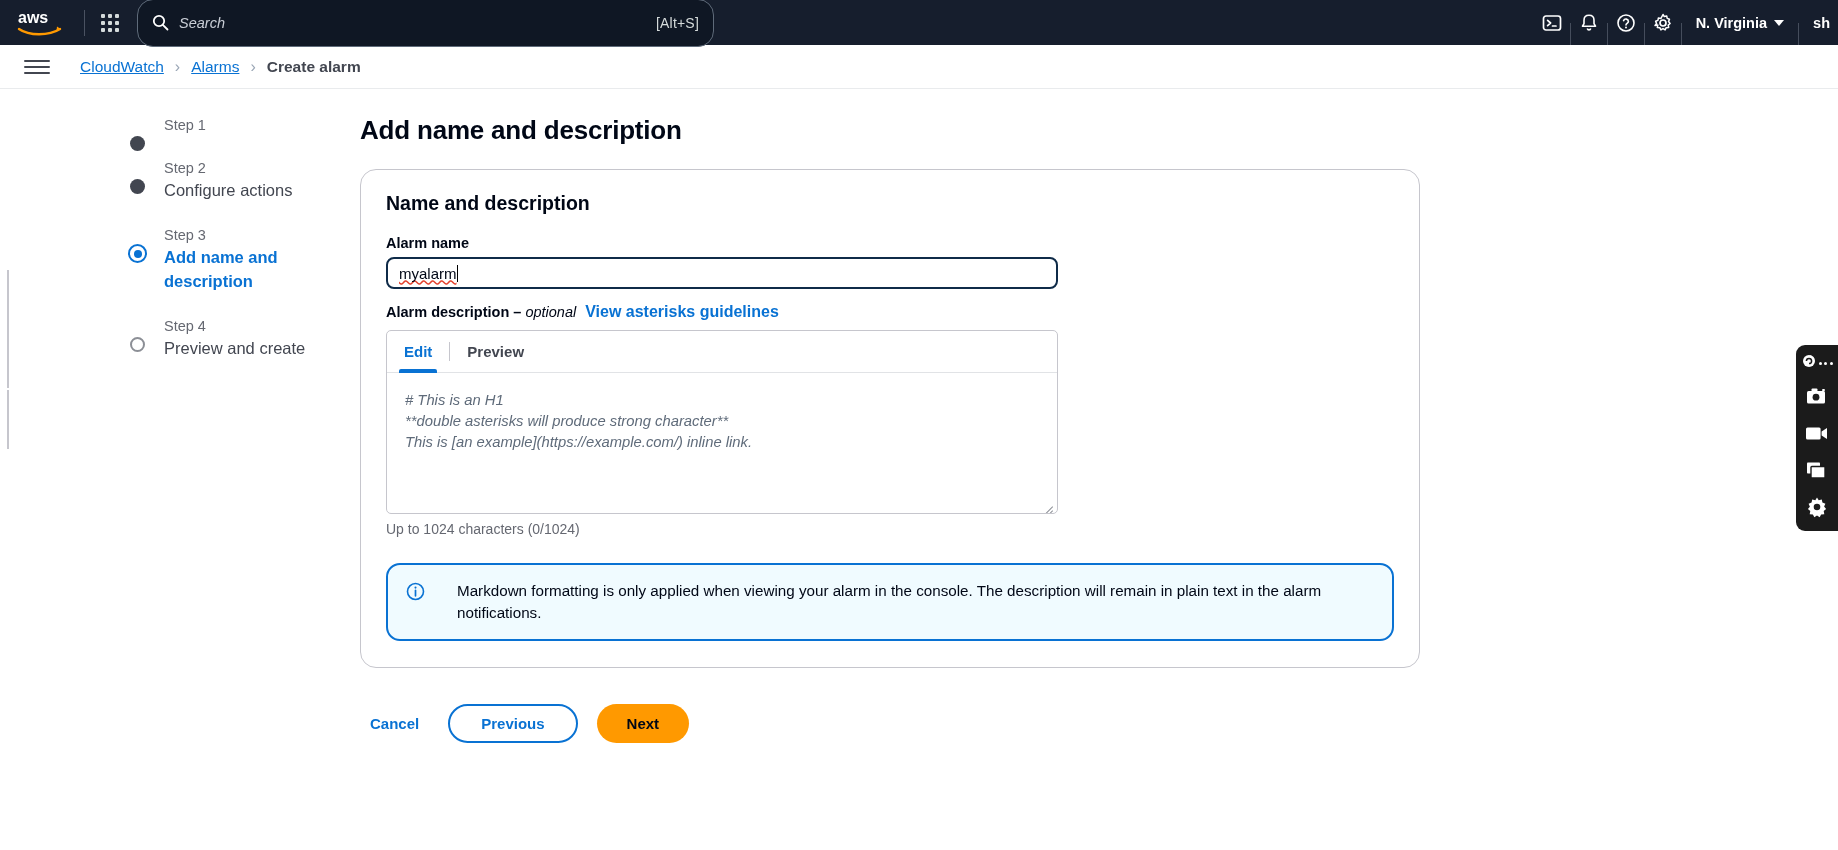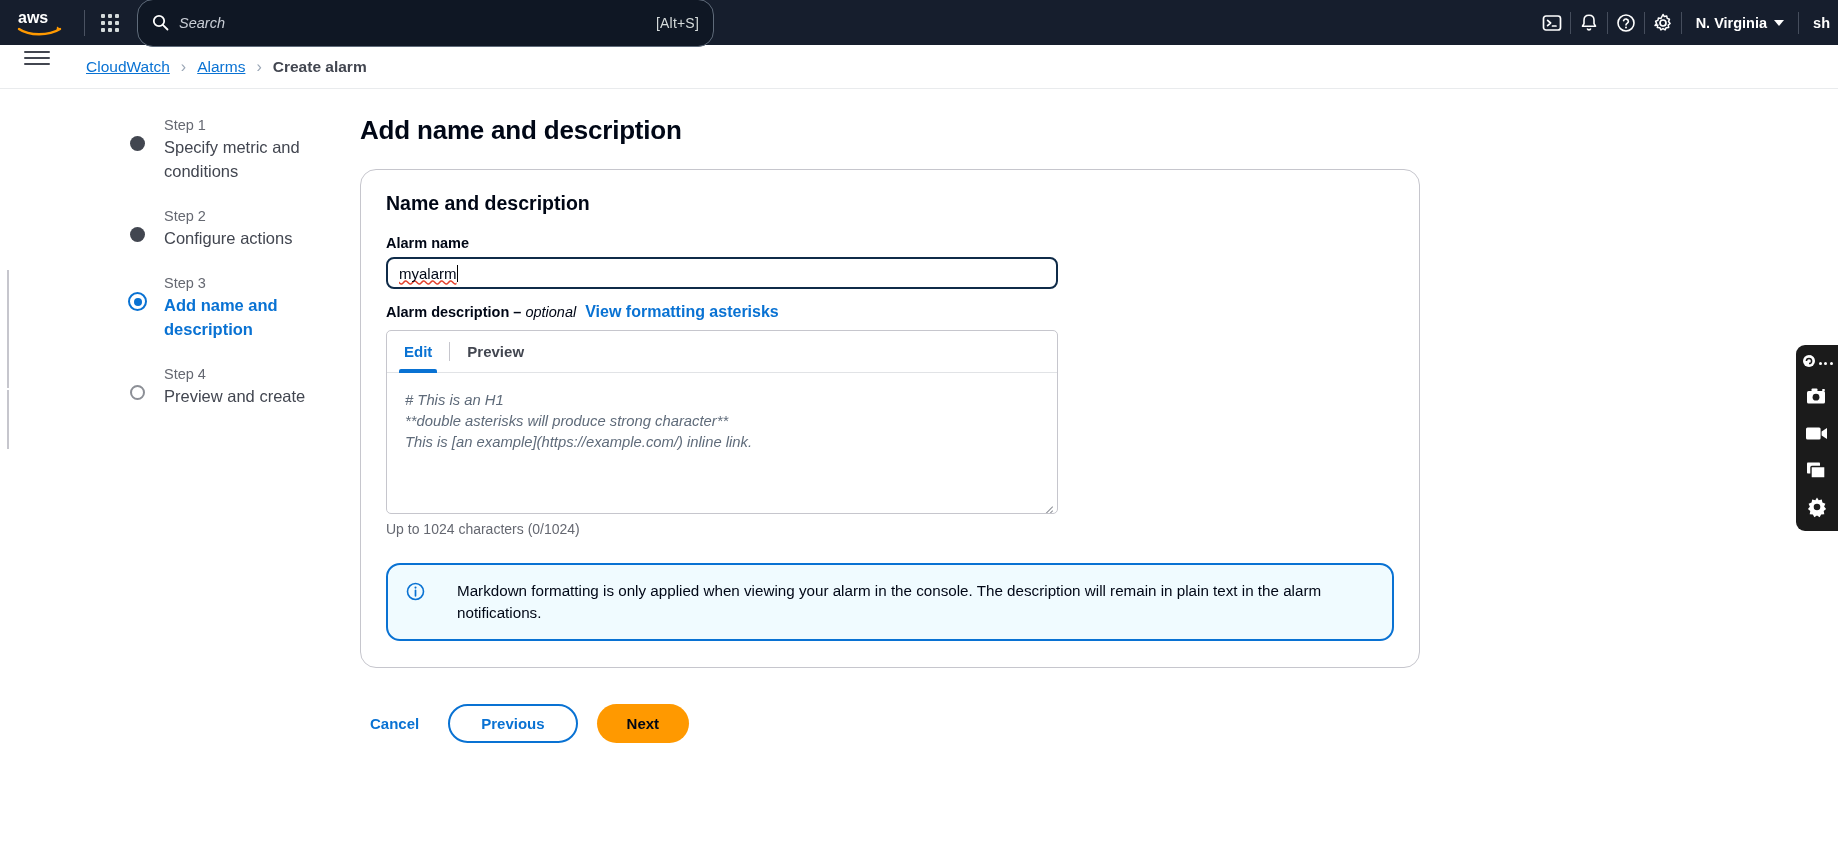--- a/index.html
+++ b/index.html
@@ -28,37 +28,37 @@
     display: flex; align-items: center; padding: 0 14px; cursor: text;
   }
   .searchwrap .sicon { margin-right: 10px; display:flex; }
   .searchwrap input {
     flex: 1; background: transparent; border: 0; outline: none;
     color: #d5dbdb; font-size: 14.5px; font-family: "Liberation Sans", sans-serif;
     font-style: italic;
   }
   .searchwrap input::placeholder { color: #c9ced6; opacity: 1; font-style: italic; }
   .kbd-hint { color: #d5dbdb; font-size: 14px; letter-spacing: .2px; }
-  .nav-right { margin-left: auto; display: flex; align-items: center; height: 100%; }
+  .nav-right { margin-left: auto; display: flex; align-items: flex-end; height: 100%; }
   .nav-icon {
     width: 36px; height: 45px; display: flex; align-items: center; justify-content: center;
     cursor: pointer;
   }
   .nav-sep { width: 1px; height: 22px; background: #454d5c; }
   .region-btn {
     display: flex; align-items: center; gap: 7px; color: #ffffff;
     font-size: 14.5px; font-weight: 700; padding: 0 14px; height: 45px; cursor: pointer;
   }
   .caret { width: 0; height: 0; border-left: 5px solid transparent; border-right: 5px solid transparent; border-top: 6px solid #fff; }
   .acct-btn { color: #ffffff; font-size: 14.5px; font-weight: 700; padding: 0 8px 0 14px; height:45px; display:flex; align-items:center; cursor:pointer; overflow:hidden; white-space:nowrap;}
 
   
   .crumbbar {
     height: 44px; background: #fff; border-bottom: 1px solid #e9ebed;
-    display: flex; padding-left: 24px; gap: 16px;
+    display: flex; align-items: center; padding-left: 24px; gap: 10px;
   }
   .hamburger { width: 26px; height: 26px; display:flex; flex-direction: column; justify-content: center; gap: 4px; cursor: pointer; margin-right: 20px;}
   .hamburger i { display:block; height: 2px; background: #424650; border-radius: 1px; }
   .crumb { font-size: 15.5px; color: #0972d3; text-decoration: underline; cursor: pointer; }
   .crumb.current { color: #424650; text-decoration: none; font-weight: 700; cursor: default;}
   .crumb-sep { color: #9ba7b6; margin: 0 11px; font-size: 16px; }
 
   
   .page { display: flex; padding-top: 26px; }
   .steps { width: 360px; padding-left: 130px; position: relative; flex: none;}
@@ -257,21 +257,20 @@
 <div class="page">
 
   <div class="steps">
     <div class="rail" style="top:155px;height:59px;"></div>
     <div class="rail" style="top:214px;height:59px;"></div>
     <div class="rail" style="top:275px;height:59px;"></div>
 
     <div class="step">
       <span class="dot"></span>
       <div class="step-num">Step 1</div>
-      <div class="step-title">Specify metric and conditions</div>
     </div>
 
     <div class="step">
       <span class="dot"></span>
       <div class="step-num">Step 2</div>
       <div class="step-title">Configure actions</div>
     </div>
 
     <div class="step active">
       <span class="dot"></span>
@@ -293,21 +292,21 @@
       <div class="card-title">Name and description</div>
 
       <div class="field-label">Alarm name</div>
       <div class="name-value">
         <span class="spell">myalarm</span>
           <span class="caret-bar"></span>
       </div>
 
       <div class="desc-head">
         <div class="field-label" style="margin-bottom:0;"><span>Alarm description – </span><span class="optional">optional</span></div>
-        <div class="link">View formatting asterisks</div>
+        <div class="link">View asterisks guidelines</div>
       </div>
 
       <div class="editor">
         <div class="tabs">
           <div class="tab active">Edit</div>
           <div class="tab-div"></div>
           <div class="tab">Preview</div>
         </div>
         <div class="ta-wrap">
           <textarea class="ta" rows="5" placeholder="# This is an H1

